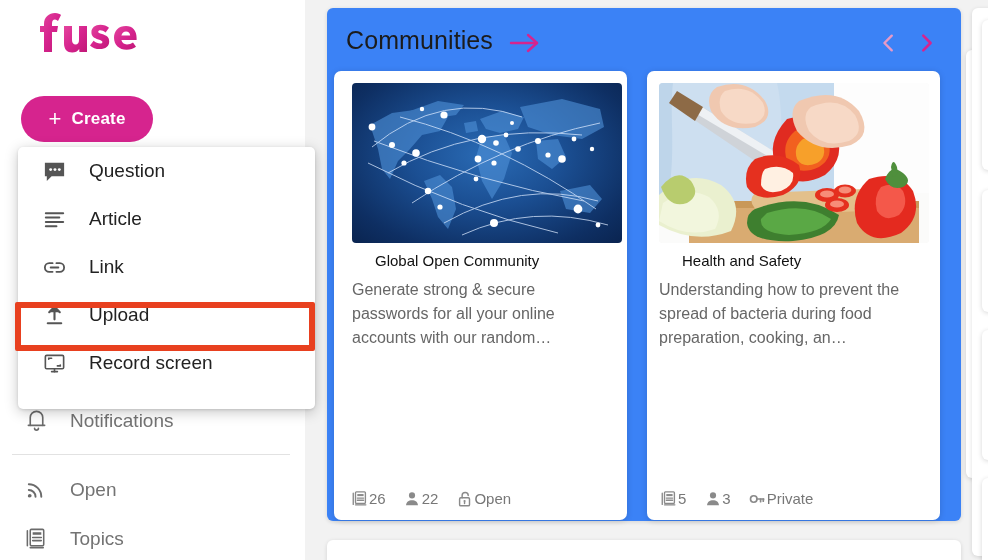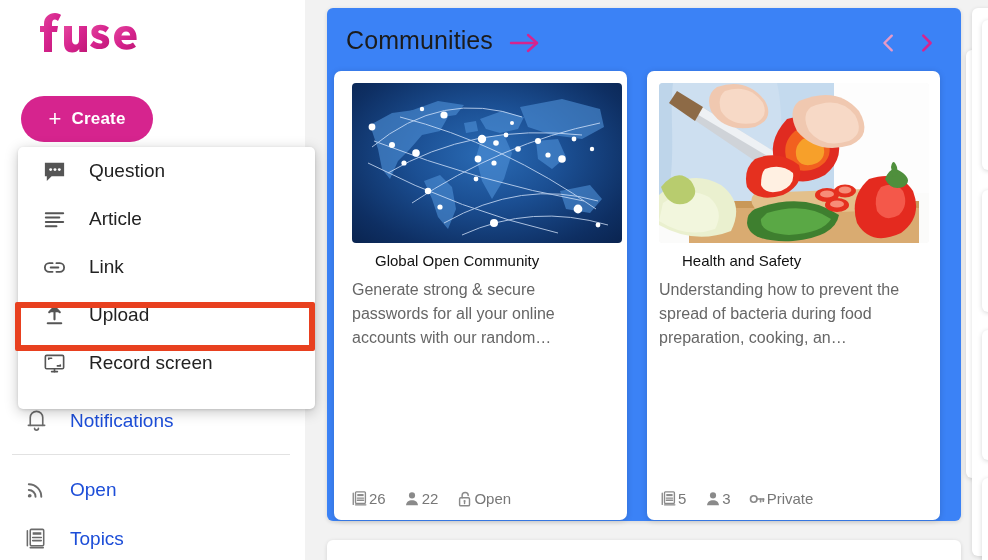--- a/index.html
+++ b/index.html
@@ -34,21 +34,21 @@
     gap: 10px;
     cursor: pointer;
     letter-spacing: .2px;
   }
   #create-btn .plus { font-size: 22px; font-weight: normal; line-height: 1; }
 
   .nav-list { position: absolute; left: 0; top: 150px; width: 305px; }
   .nav-item {
     display: flex; align-items: center;
     height: 49px; padding-left: 22px; gap: 20px;
-    color: #1d4ed8; font-size: 19px;
+    color: #737373; font-size: 19px;
     cursor: pointer;
   }
   .nav-item .nav-ico {
     width: 28px; height: 28px;
     display: flex; align-items: center; justify-content: center;
     flex: 0 0 28px;
     color: #6b6b6b;
   }
   .nav-divider {
     height: 1px; background: #e2e2e2;

